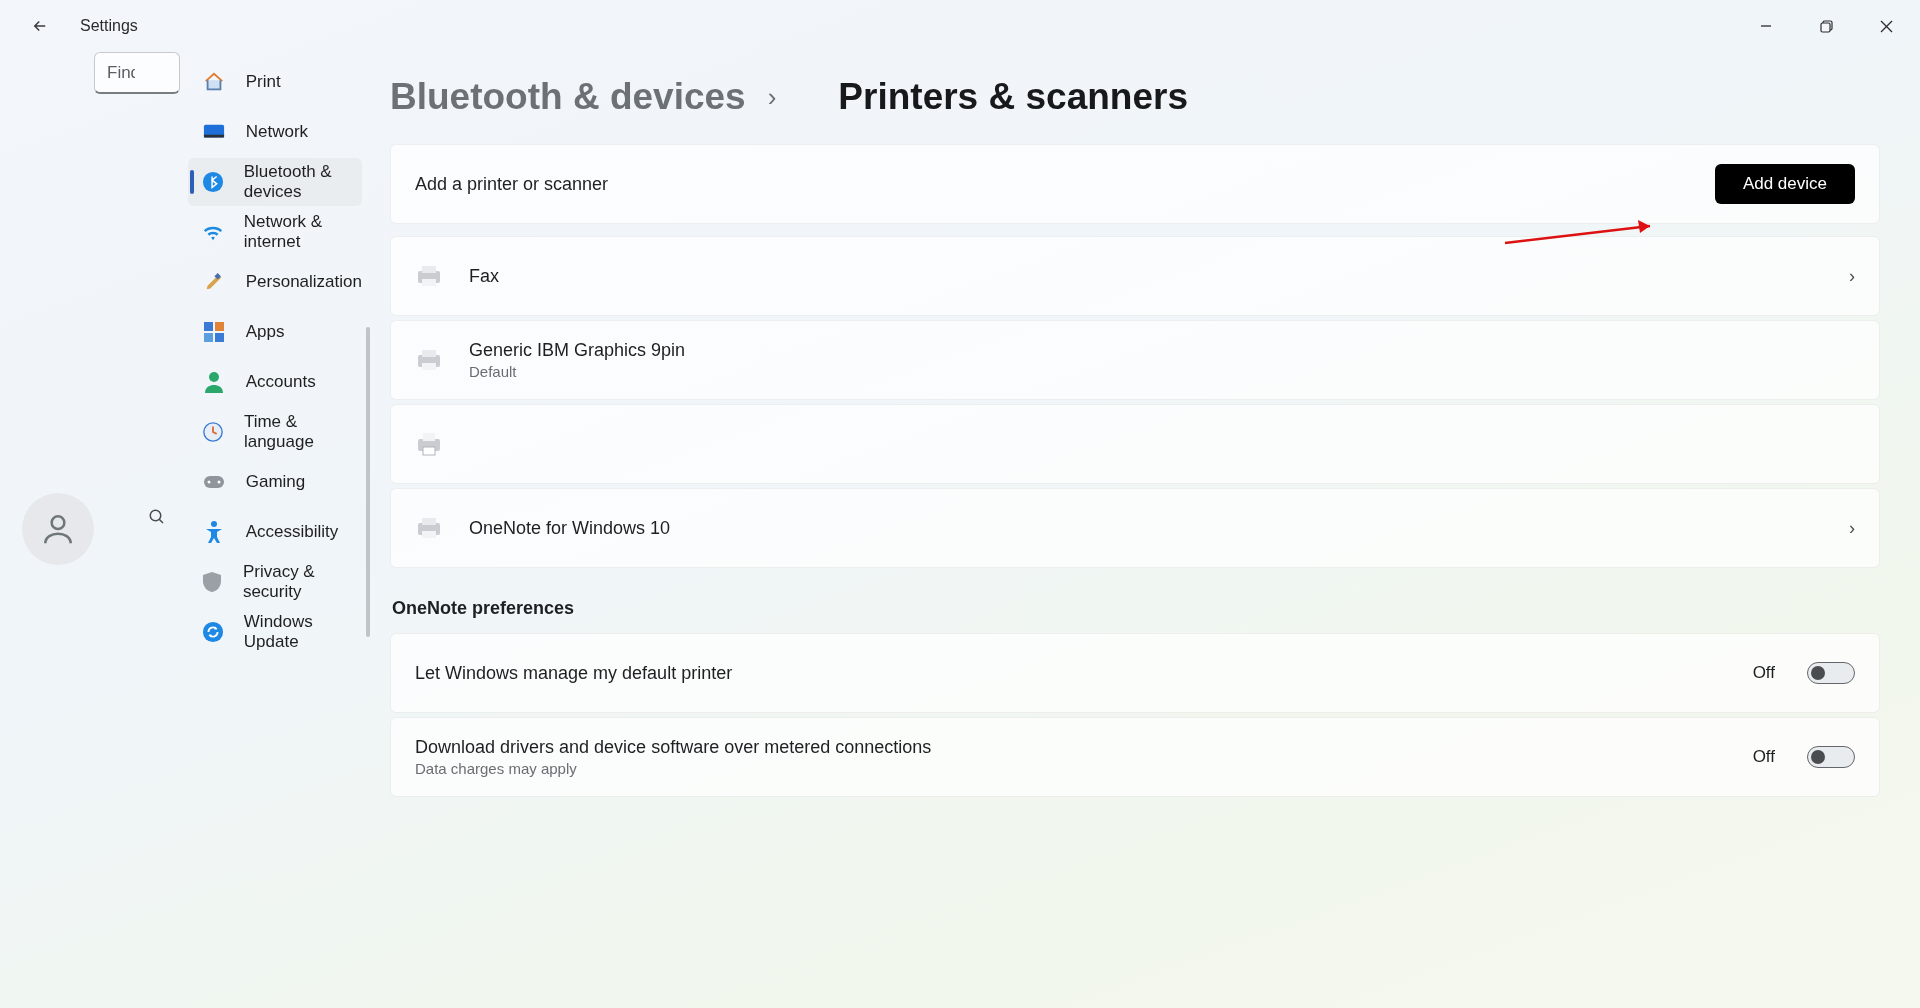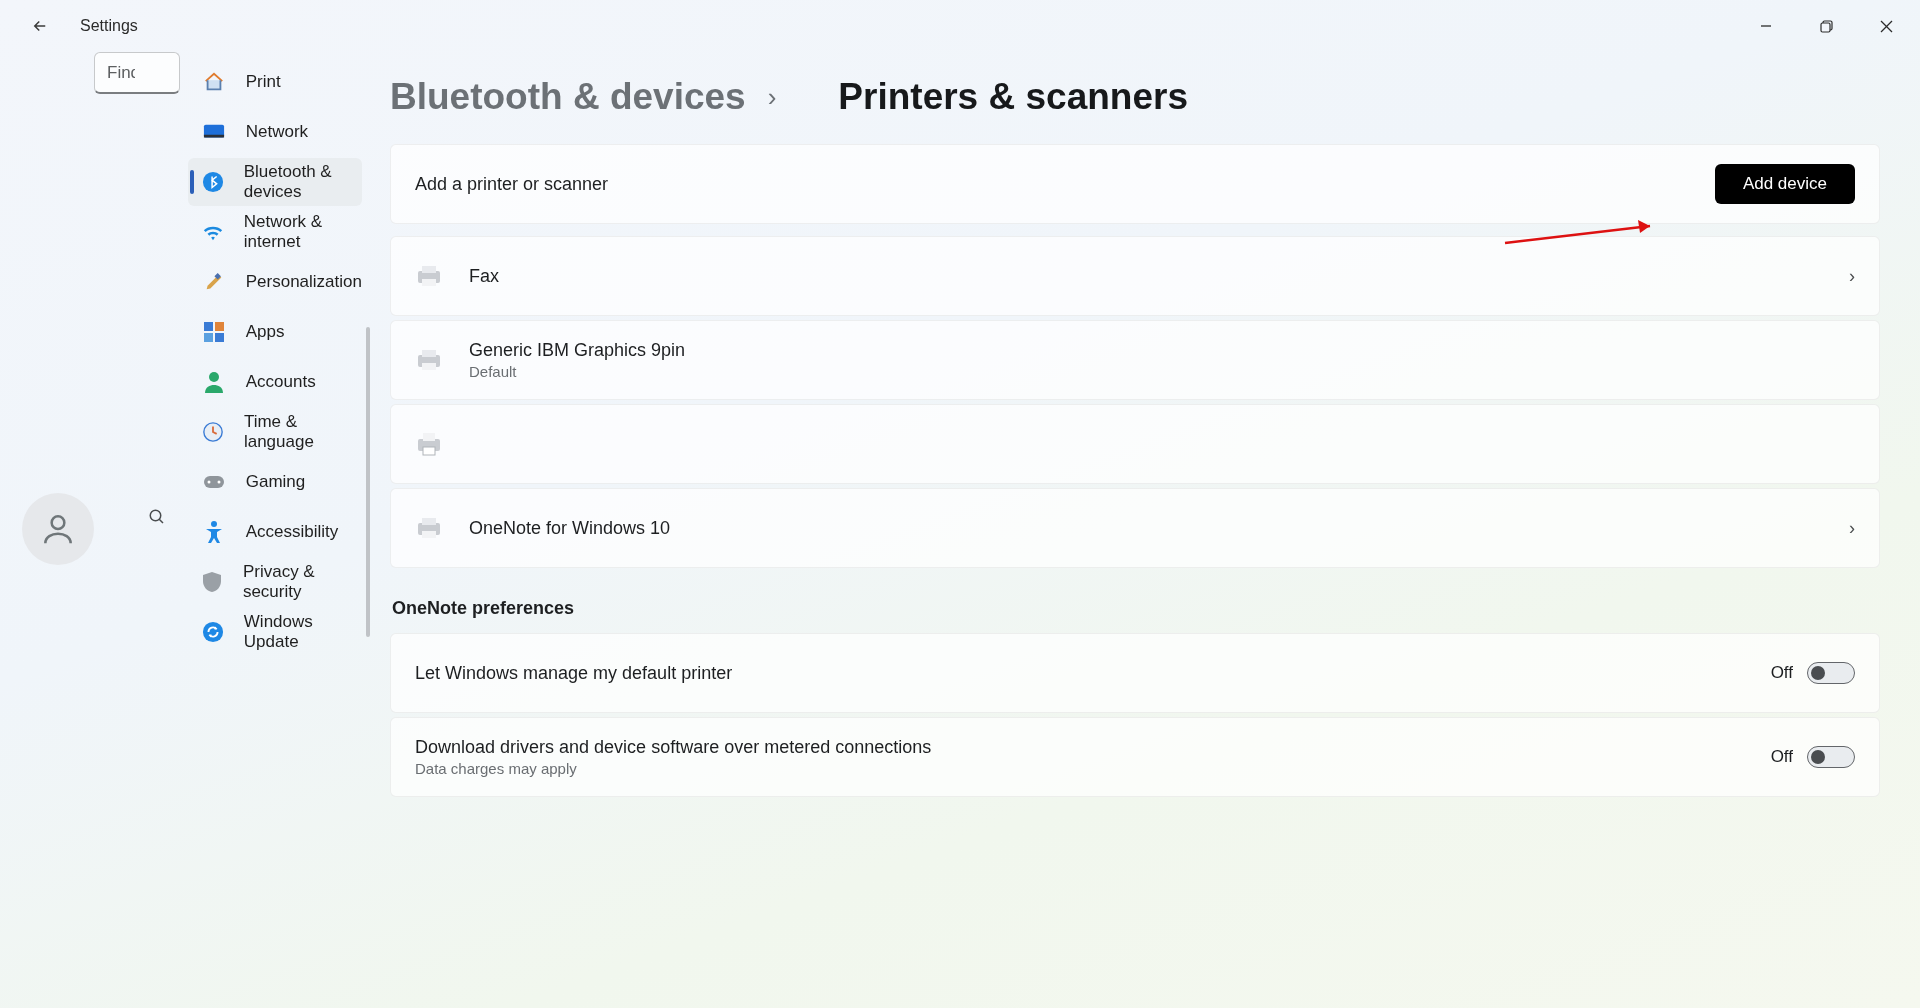--- a/index.html
+++ b/index.html
@@ -61,21 +61,21 @@
 .add-btn {
   background:#000000; color:#fff; border:none; border-radius:6px;
   padding: 10px 28px; font-size:17px; cursor:pointer;
 }
 .printer-row { gap:26px; cursor:pointer; }
 .printer-icon { width:28px; height:28px; display:flex; align-items:center; justify-content:center; color:#3a3d40;}
 .printer-body { flex:1; }
 .chevron { color:#4a4d4f; font-size:18px; }
 .section-title { font-size:18px; font-weight:600; color:#1d1f21; margin:30px 0 14px 2px; }
 .pref-card { justify-content:space-between; }
-.toggle-wrap { display:flex; align-items:center; gap:14px; }
+.toggle-wrap { display:flex; align-items:center; gap:32px; }
 .toggle-label { font-size:17px; color:#1d1f21; }
 .toggle {
   width:48px; height:22px; border-radius:12px; border:1px solid #63666a;
   position:relative; background:#e9ecef;
 }
 .toggle::after {
   content:""; position:absolute; left:3px; top:3px; width:14px; height:14px;
   border-radius:50%; background:#4a4d50;
 }
 .annotation-arrow {

